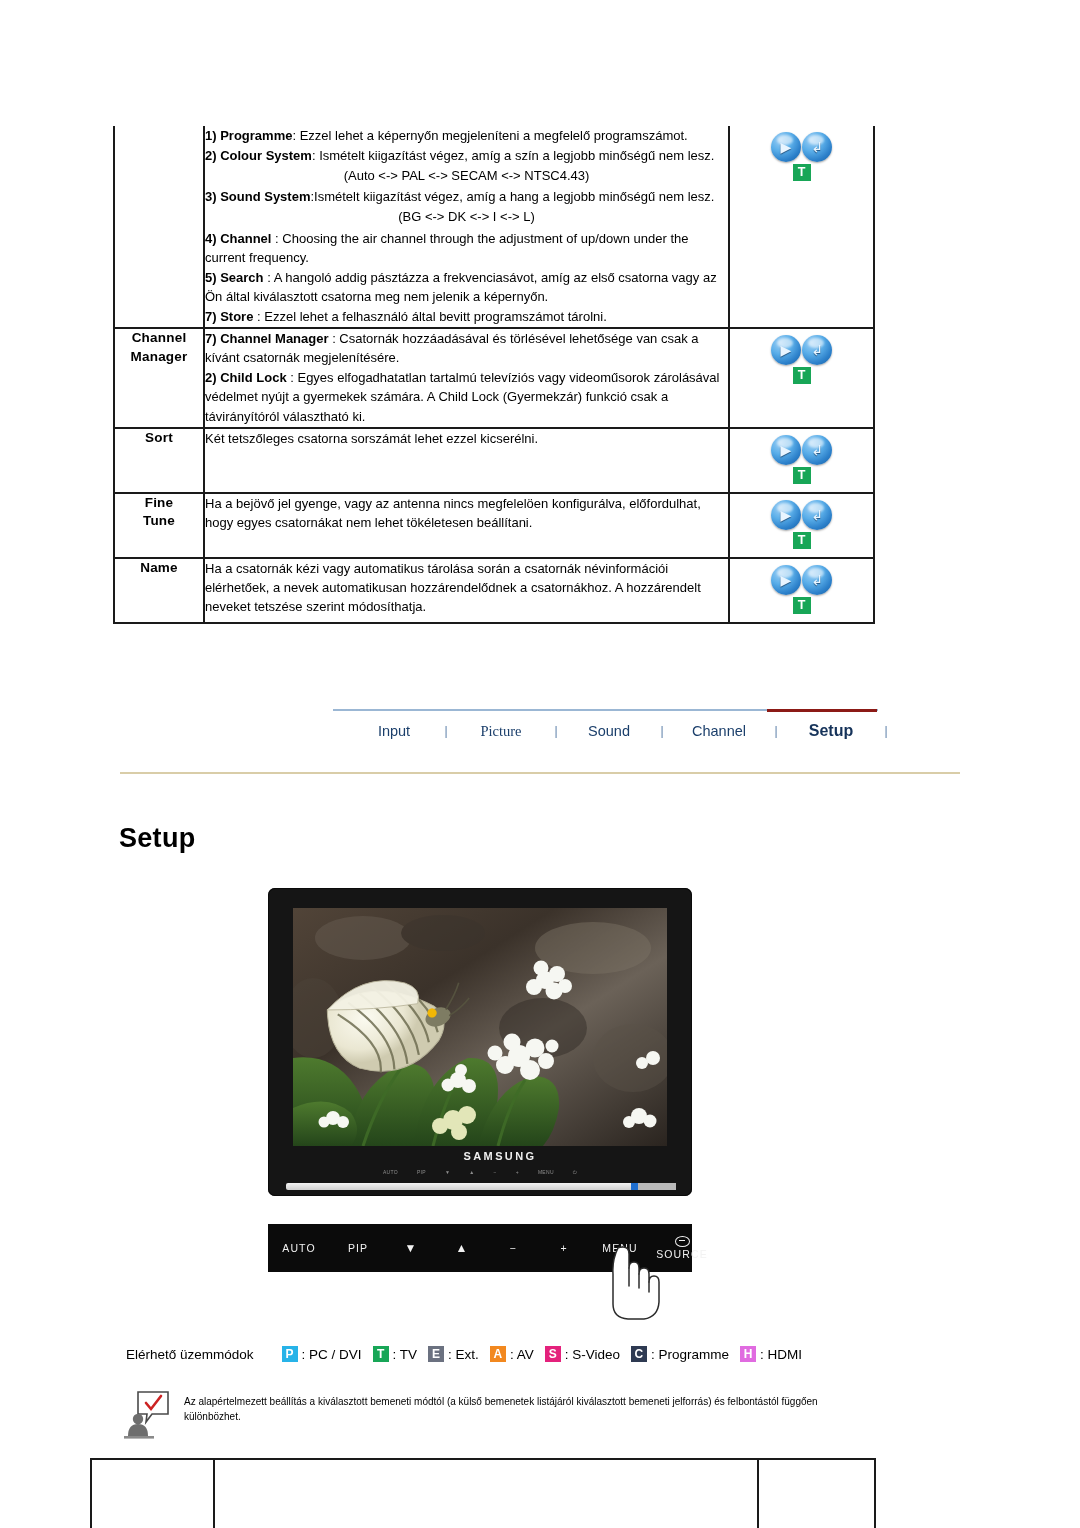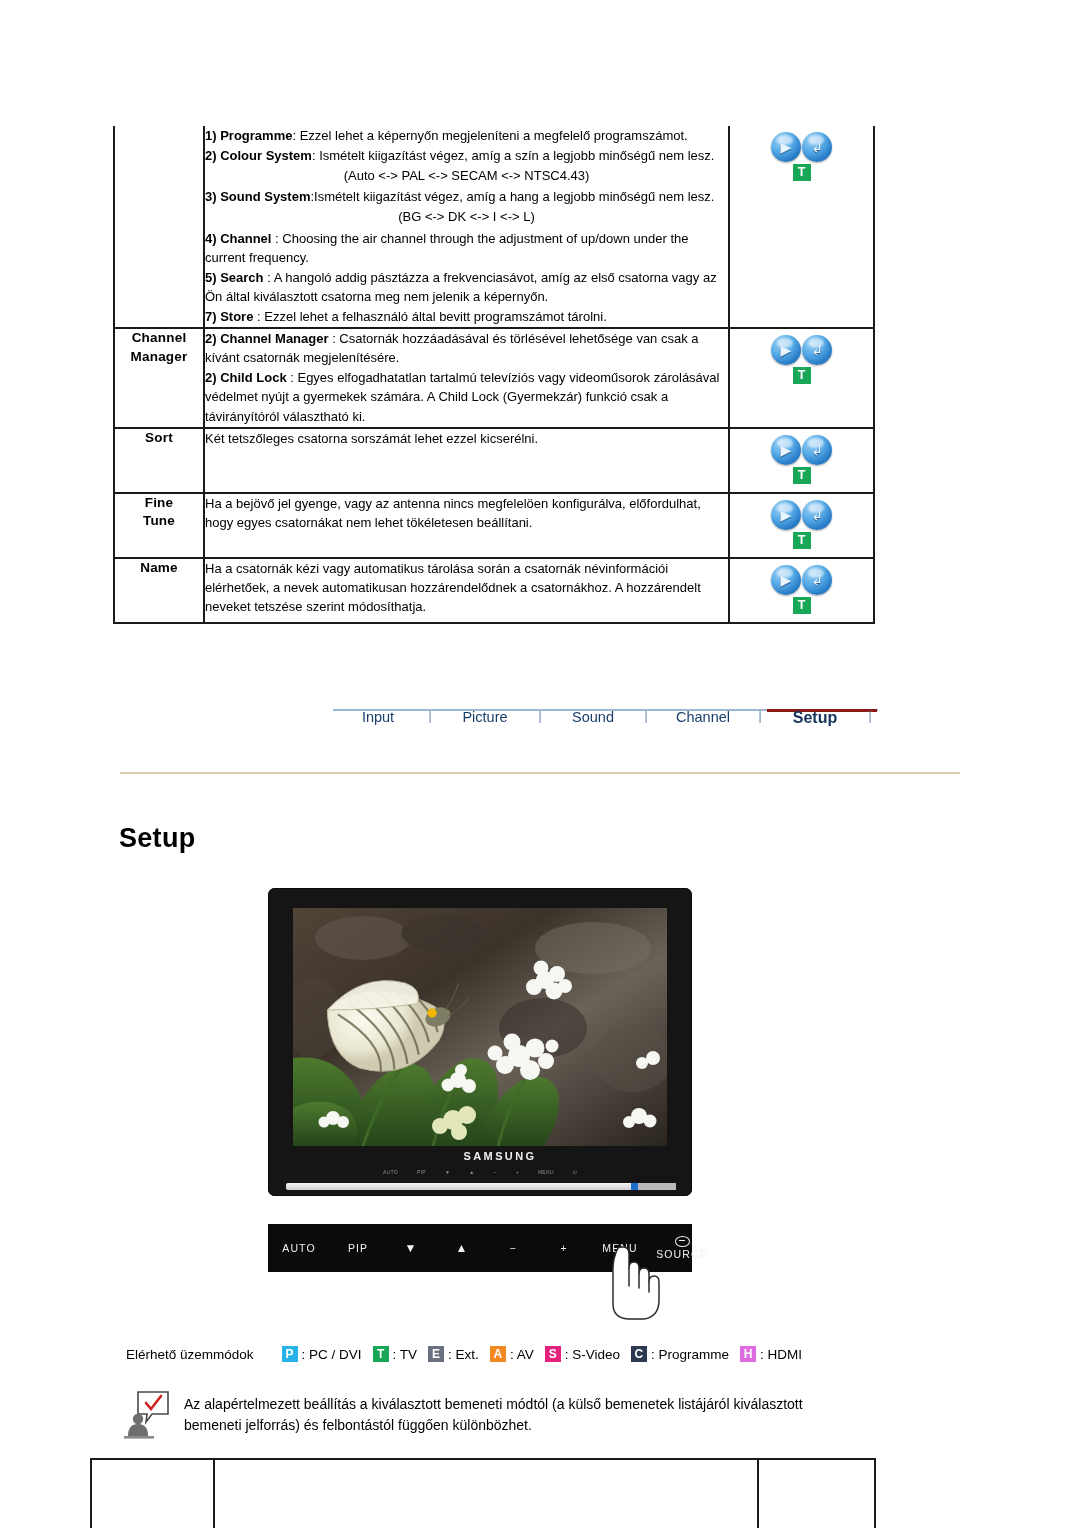--- a/index.html
+++ b/index.html
@@ -37,22 +37,22 @@
        justify-content:center;font-size:14px;color:#e9f5ff;z-index:2;
        text-shadow:0 1px 1px rgba(0,20,50,.6);line-height:1;}
   .tbadge{margin:2px auto 0 auto;width:18px;height:17px;background:#18a657;
        color:#fff;font-size:12.5px;font-weight:bold;line-height:17px;
        text-align:center;font-family:"Liberation Sans",sans-serif;}
 
   
   .navwrap{position:absolute;left:333px;top:709px;width:545px;height:44px;}
   .navline{position:absolute;left:0;top:0;width:100%;height:2px;background:#9bb7d4;}
   .navline-active{position:absolute;top:0;height:3px;background:#8c1a16;}
-  .navlist{position:absolute;left:0;top:0;width:100%;height:44px;
-           display:flex;}
+  .navlist{position:absolute;left:16px;top:0;width:100%;height:44px;
+           display:flex;align-items:center;}
   .navitem{font-size:14.5px;color:#1b3f6b;text-align:center;white-space:nowrap;}
   .navitem.active{font-weight:bold;font-size:16px;color:#16335a;}
   .navsep{color:#5b7fa8;font-size:12px;text-align:center;flex:0 0 auto;}
 
   
   .rule{position:absolute;left:120px;top:772px;width:840px;height:2px;
         background:#d9cda8;}
   .page-title{position:absolute;left:119px;top:823px;font-size:27px;
         font-weight:bold;letter-spacing:.3px;color:#000;}
 
@@ -93,21 +93,21 @@
   .legend .lead{margin-right:28px;}
   .legend .grp{display:flex;align-items:center;margin-right:11px;}
   .chip{width:16px;height:16px;color:#fff;font-size:12px;font-weight:bold;
         line-height:16px;text-align:center;display:inline-block;
         margin-right:4px;font-family:"Liberation Sans",sans-serif;}
   .legend .txt{font-size:13.5px;}
 
   
   .note{position:absolute;left:122px;top:1390px;width:740px;display:flex;}
   .note-icon{width:62px;flex:0 0 62px;position:relative;height:52px;}
-  .note-text{font-size:14px;line-height:1.5;padding-top:4px;}
+  .note-text{font-size:10px;line-height:1.5;padding-top:4px;}
 
   
   .bot-table{position:absolute;left:90px;top:1458px;width:786px;height:70px;
              border:2px solid #1a1a1a;border-bottom:none;box-sizing:border-box;}
   .bot-div{position:absolute;top:0;width:2px;height:70px;background:#1a1a1a;}
 </style>
 </head>
 <body>
 
 <table class="spec-table">
@@ -138,21 +138,21 @@
                 <span class="glyph">▶</span>
               </span>
               <span class="sph">
                 <span class="glyph">↲</span>
               </span>
             </div><div class="tbadge">T</div></div></td>
       </tr>
       <tr>
         <td class="cell-label">Channel<br>Manager</td>
         <td class="cell-desc">
-          <p><span class="b">2) Channel Manager</span> : Csatornák hozzáadásával és törlésével lehetősége van csak a kívánt csatornák megjelenítésére.</p>
+          <p><span class="b">7) Channel Manager</span> : Csatornák hozzáadásával és törlésével lehetősége van csak a kívánt csatornák megjelenítésére.</p>
           <p><span class="b">2) Child Lock</span> : Egyes elfogadhatatlan tartalmú televíziós vagy videoműsorok zárolásával védelmet nyújt a gyermekek számára. A Child Lock (Gyermekzár) funkció csak a távirányítóról választható ki.</p>
         </td>
         <td class="cell-icon"><div class="iconset"><div class="spheres">
               <span class="sph">
                 <span class="glyph">▶</span>
               </span>
               <span class="sph">
                 <span class="glyph">↲</span>
               </span>
             </div><div class="tbadge">T</div></div></td>
@@ -201,21 +201,21 @@
       </tr>
     </tbody>
 </table>
 
 <div class="navwrap">
   <div class="navline"></div>
   <div class="navline-active" id="nav-active-line" style="left: 434px; width: 110px;"></div>
   <div class="navlist" id="navlist">
       <div class="navitem" style="flex: 0 0 90px;">Input</div>
       <div class="navsep" style="flex: 0 0 14px;">|</div>
-      <div class="navitem" style="flex: 0 0 96px;">Picture</div>
+      <div class="navitem" style="flex: 0 0 96px; font-family: Liberation Serif, serif;">Picture</div>
       <div class="navsep" style="flex: 0 0 14px;">|</div>
       <div class="navitem" style="flex: 0 0 92px;">Sound</div>
       <div class="navsep" style="flex: 0 0 14px;">|</div>
       <div class="navitem" style="flex: 0 0 100px;">Channel</div>
       <div class="navsep" style="flex: 0 0 14px;">|</div>
       <div class="navitem active" style="flex: 0 0 96px;">Setup</div>
       <div class="navsep" style="flex: 0 0 14px;">|</div>
     </div>
 </div>
 

